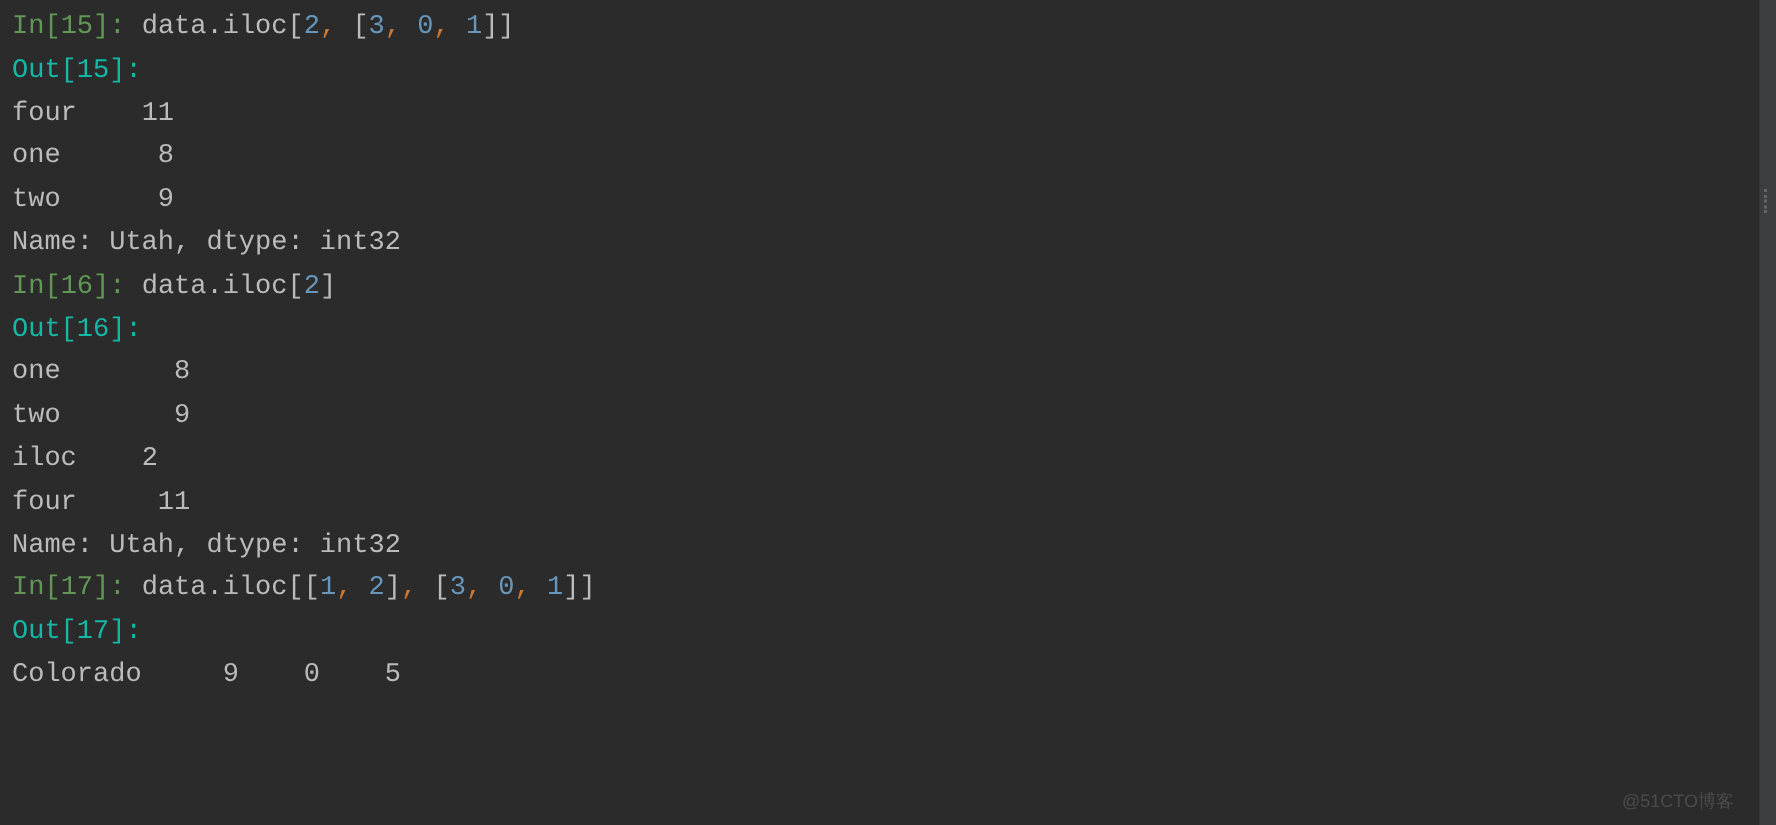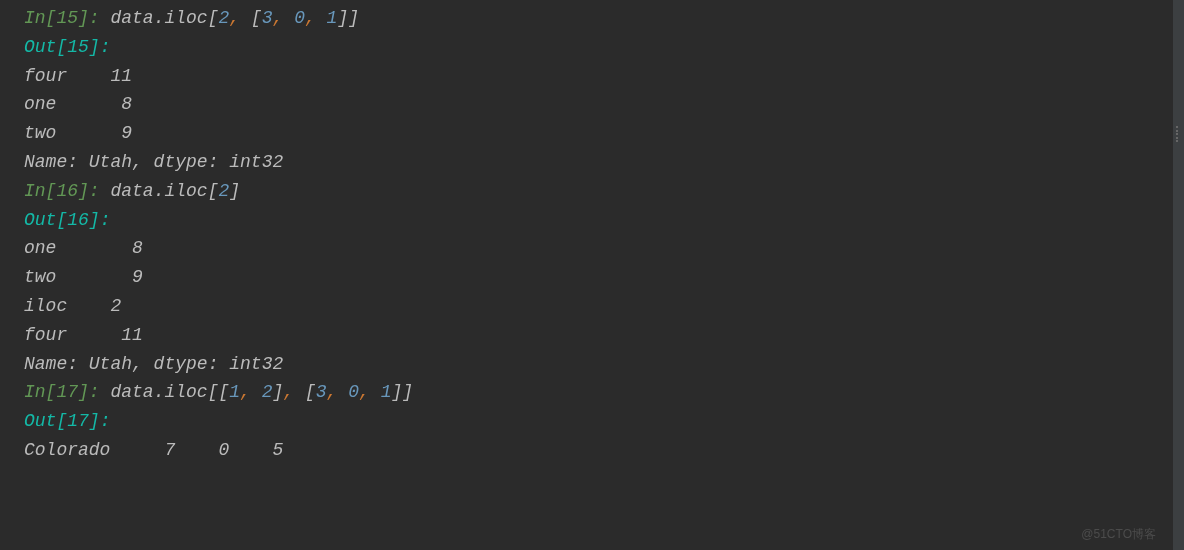--- a/index.html
+++ b/index.html
@@ -12,24 +12,23 @@
       color: #bbbbbb;
       font-family: "Courier New", Consolas, Monaco, monospace;
       font-size: 18px;
       line-height: 1.6;
       width: 1184px;
       height: 550px;
       overflow: hidden;
       position: relative;
     }
     .terminal {
-      padding: 4px 24px;
+      padding: 4px 8px;
       width: 1096px;
       height: 550px;
-      font-style: italic;
     }
     .line {
       white-space: pre;
     }
     .in-prompt {
       color: #629755;
     }
     .out-prompt {
       color: #14b8a6;
     }
@@ -91,21 +90,21 @@
   <div class="line"><span class="in-prompt"><span>In</span>[<span>16</span>]:</span> <span class="code"><span>data.iloc[</span></span><span class="num">2</span><span class="code">]</span></div>
   <div class="line"><span class="out-prompt"><span>Out</span>[<span>16</span>]:</span> </div>
   <div class="line"><span>one</span>       <span>8</span></div>
   <div class="line"><span>two</span>       <span>9</span></div>
   <div class="line"><span>iloc</span>    <span>2</span></div>
   <div class="line"><span>four</span>     <span>11</span></div>
   <div class="line">Name: Utah, dtype: int32</div>
 
   <div class="line"><span class="in-prompt"><span>In</span>[<span>17</span>]:</span> <span class="code"><span>data.iloc[[</span></span><span class="num">1</span><span class="punct">,</span> <span class="num">2</span><span class="code">]</span><span class="punct">,</span> <span class="code">[</span><span class="num">3</span><span class="punct">,</span> <span class="num">0</span><span class="punct">,</span> <span class="num">1</span><span class="code">]]</span></div>
   <div class="line"><span class="out-prompt"><span>Out</span>[<span>17</span>]:</span> </div>
-  <div class="line">Colorado     7    0    5</div>
+  <div class="line">Colorado     9    0    5</div>
 
 </div>
 
 <div class="scrollbar-track">
   <div class="scrollbar-dots">
     <span></span>
       <span></span>
       <span></span>
       <span></span>
       <span></span>

